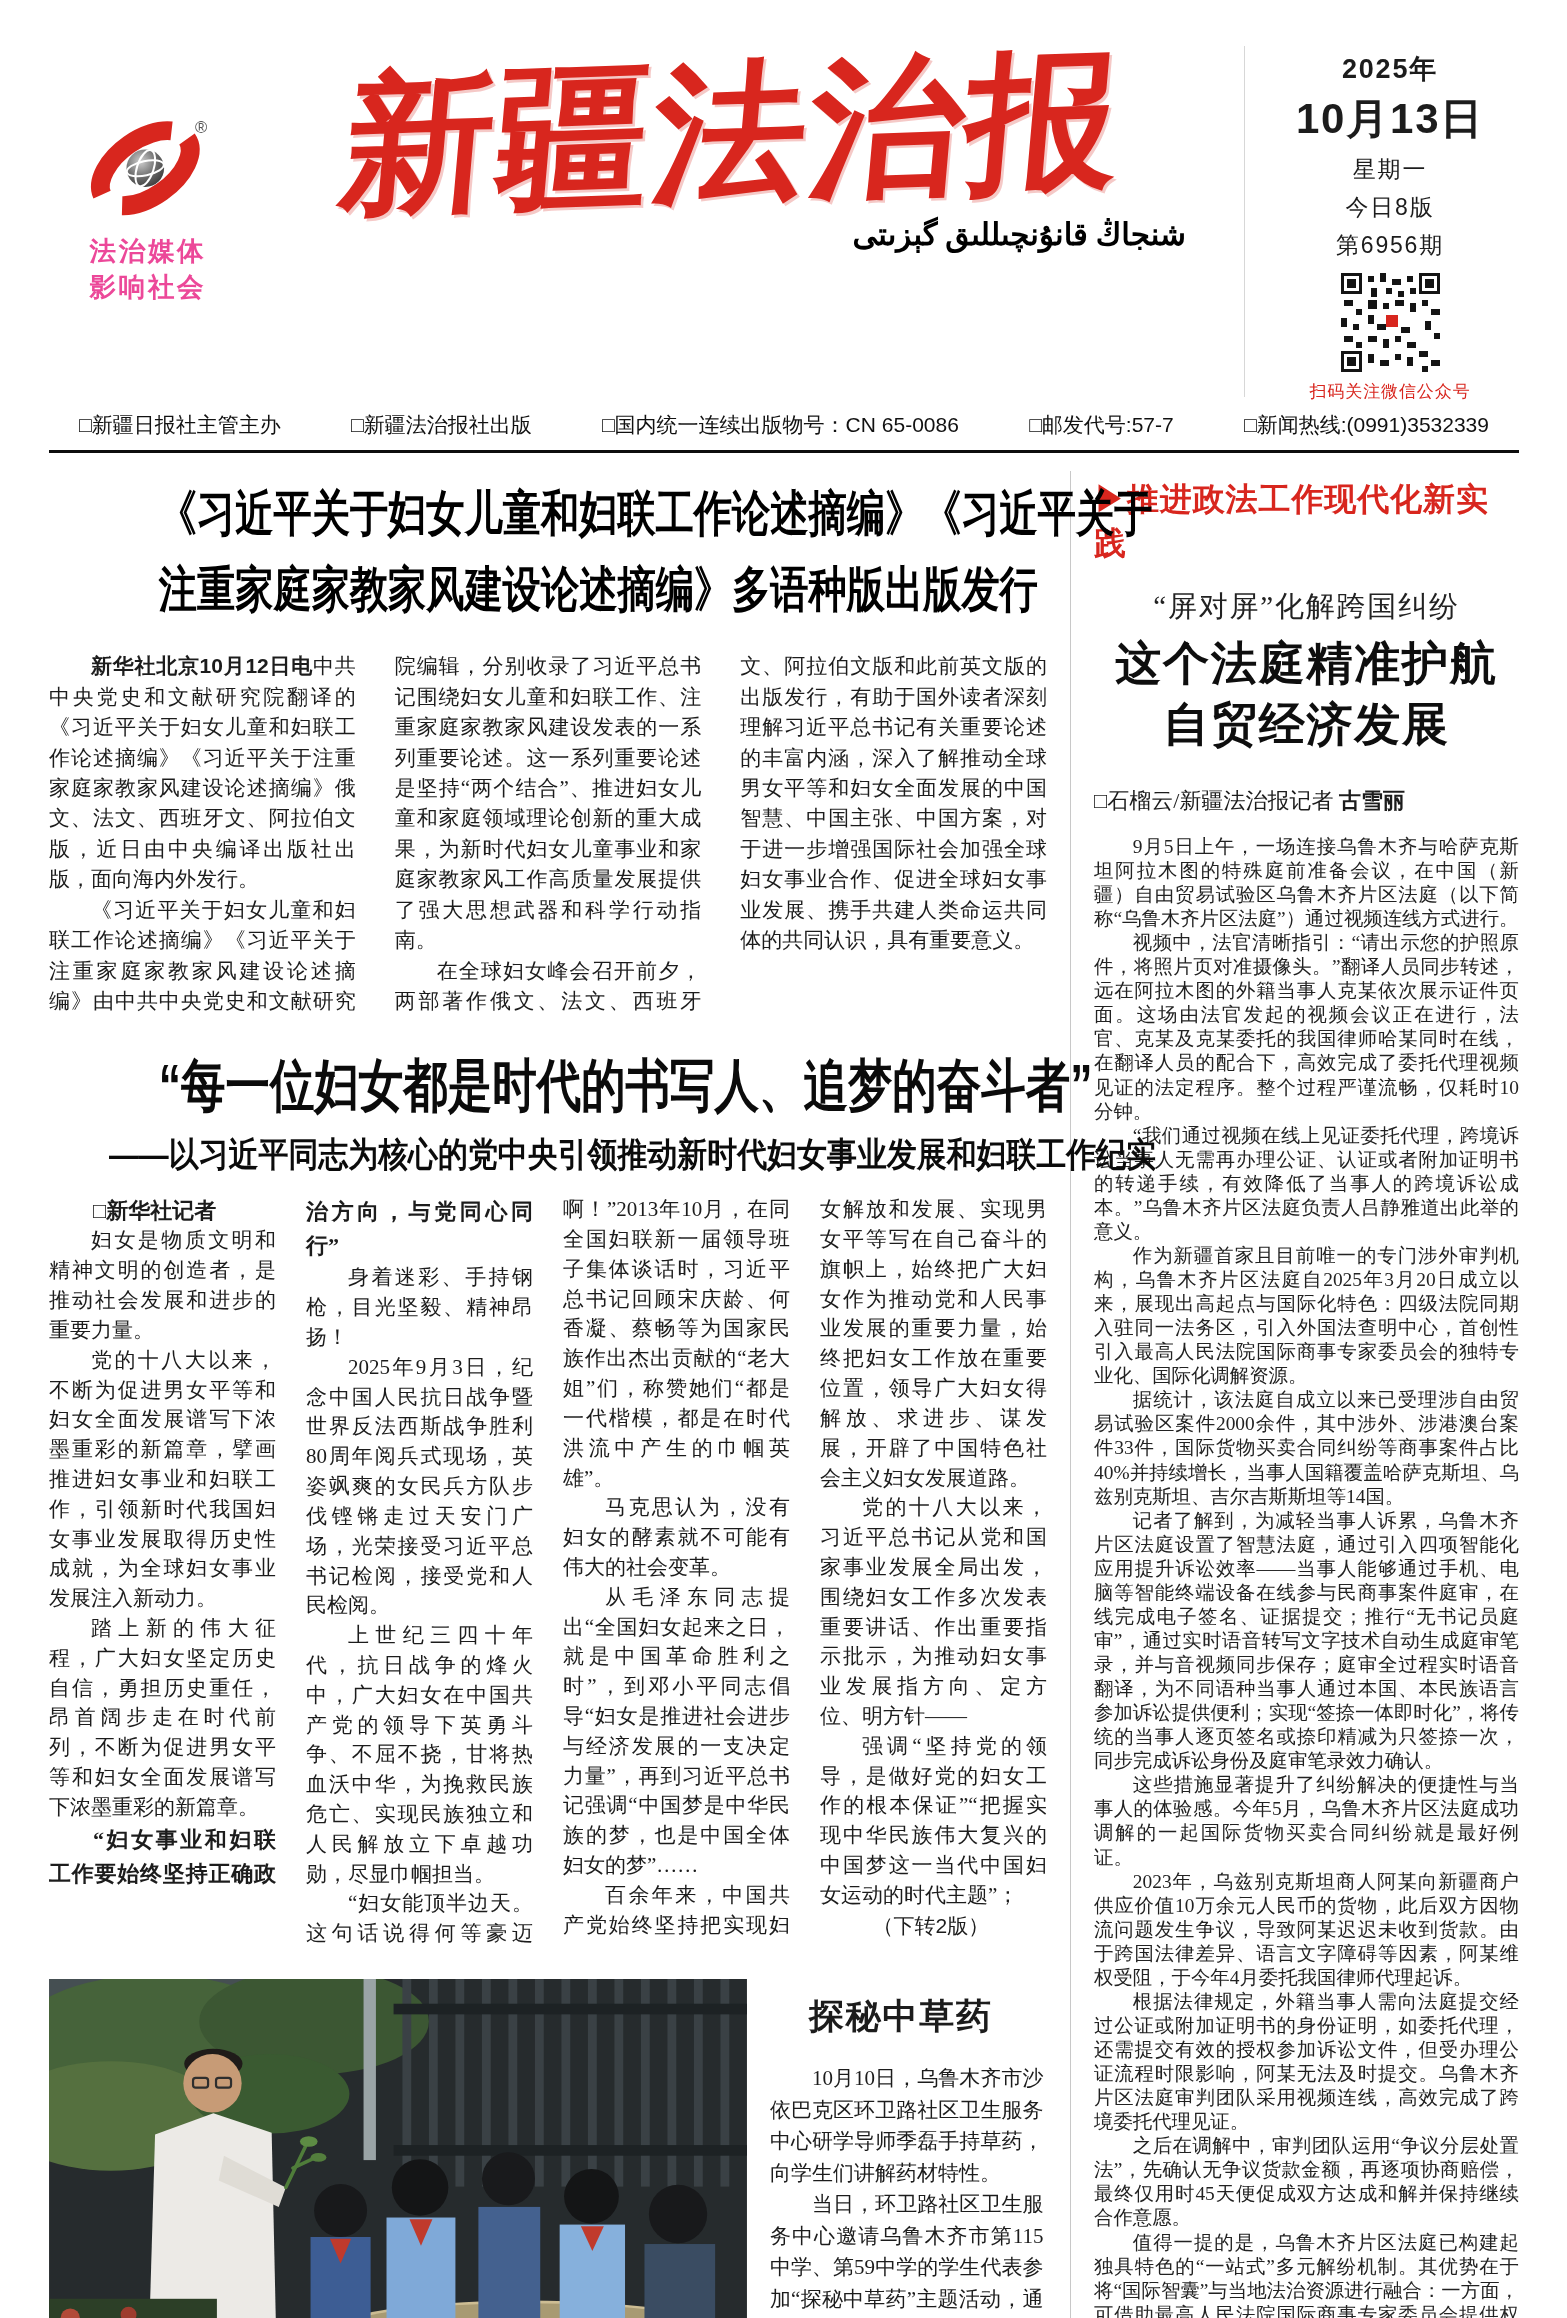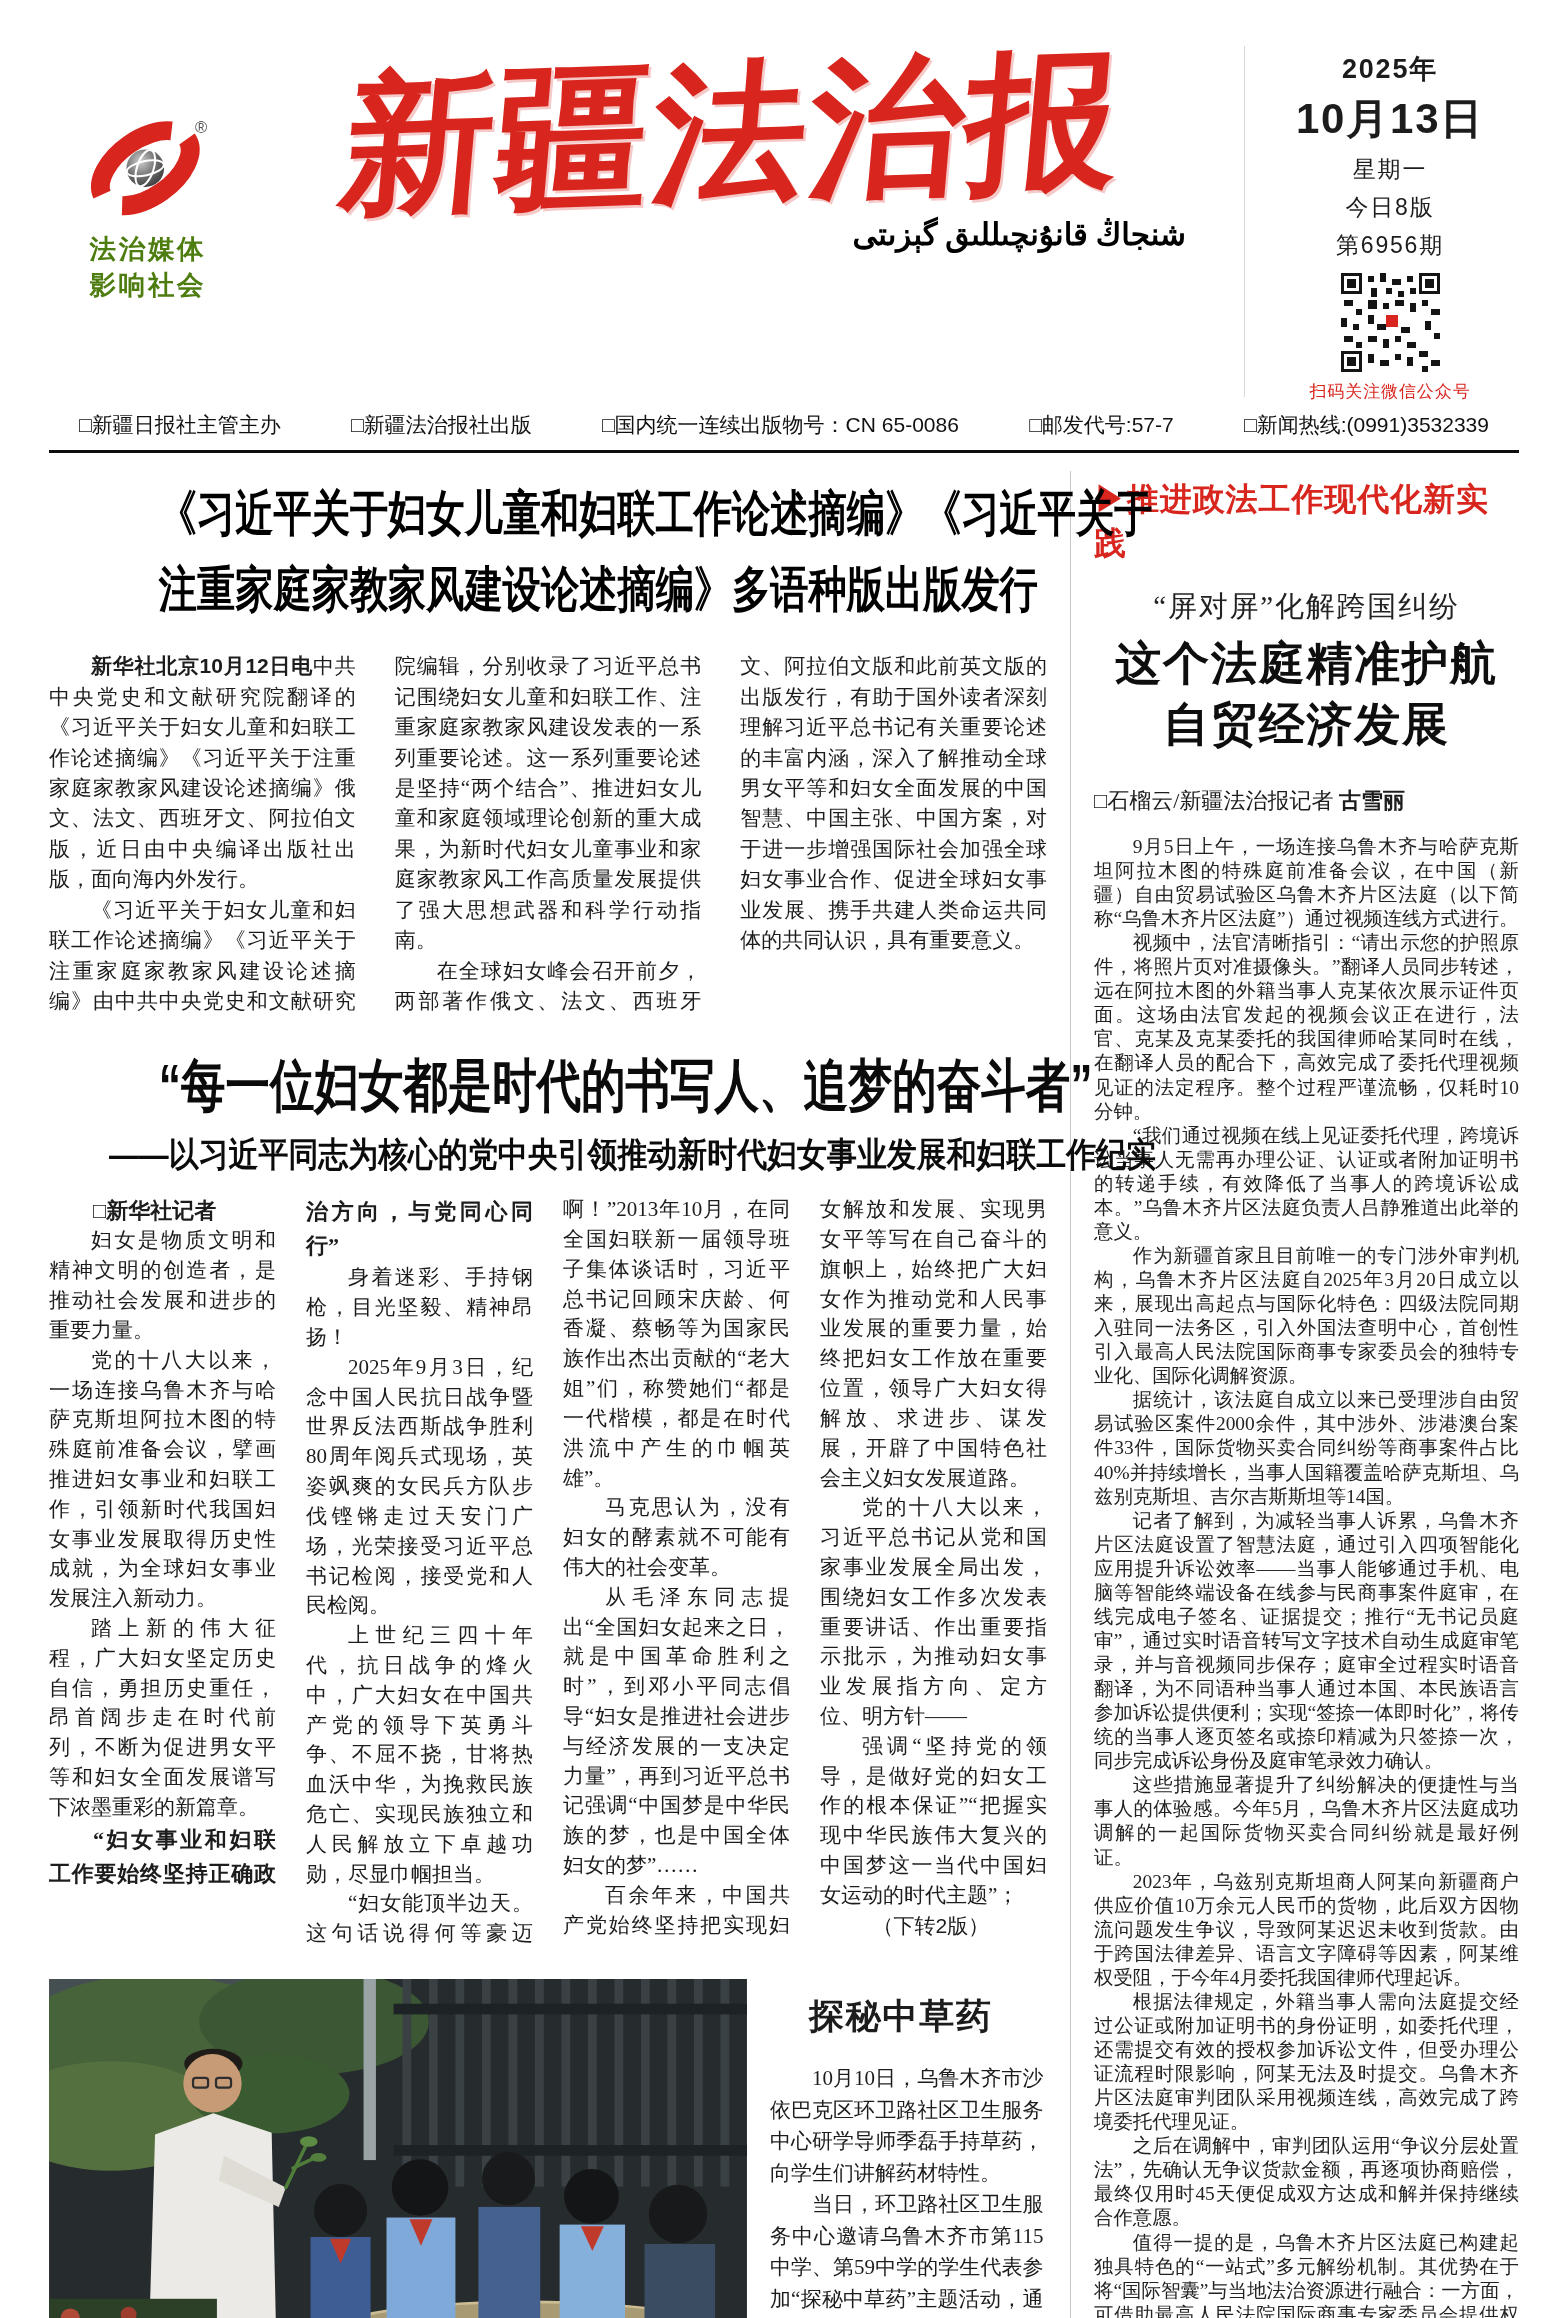--- a/index.html
+++ b/index.html
@@ -1,22 +1,22 @@
 <!DOCTYPE html>
 <html style="font-size:14px"><head>
 <meta charset="utf-8">
 <style>
   html,body{margin:0;padding:0;background:#e9e9e9;}
   .page{width:1568px;height:2319px;background:#fff;position:relative;overflow:hidden;
         font-family:"Liberation Serif",serif;color:#1c1c1c;margin:0 auto;}
   
   .hdr{position:relative;height:376px;margin:30px 49px 0 49px;}
   .logo-block{position:absolute;left:12.4px;top:74px;width:173px;text-align:center;}
-  .slogan{color:#4d7c0f;font-weight:bold;font-size:26.5px;line-height:1.35;margin-top:1.8px;
-          font-family:Liberation Mono, monospace;letter-spacing:2.7px;}
+  .slogan{color:#ec4899;font-weight:bold;font-size:26.5px;line-height:1.35;margin-top:1.8px;
+          font-family:Liberation Sans, sans-serif;letter-spacing:2.7px;}
   .title-block{position:absolute;left:199px;top:0;width:968px;text-align:center;}
   .paper-title{font-size:152px;font-weight:bold;color:#d8261e;line-height:1.05;
                transform:skewX(-7deg) rotate(-2deg);letter-spacing:3.5px;margin-top:25px;
                text-shadow:2.7px 2.7px 0 rgba(216,38,30,.25);}
   .paper-title-ug{direction:rtl;font-size:31px;font-weight:bold;color:#000000;
                   text-align:right;padding-right:30px;margin-top:1.8px;}
   .date-block{position:absolute;right:0;top:16px;width:258px;text-align:center;
               border-left:0.9px solid #d7d7d7;padding:5.3px 0 0 16px;height:346px;
               font-family:"Liberation Sans",sans-serif;}
   .d-year{font-size:27px;font-weight:bold;letter-spacing:1.8px;}
@@ -199,21 +199,21 @@
       <div class="a2-headline">
         <div class="a2-hline condense">“每一位妇女都是时代的书写人、追梦的奋斗者”</div>
       </div>
       <div class="a2-subtitle">
         <div class="condense2">——以习近平同志为核心的党中央引领推动新时代妇女事业发展和妇联工作纪实</div>
       </div>
 
       <div class="a2-body">
         <p class="a2-byline">□新华社记者</p>
         <p>妇女是物质文明和精神文明的创造者，是推动社会发展和进步的重要力量。</p>
-        <p>党的十八大以来，一场连接乌鲁木齐与哈萨克斯坦阿拉木图的特殊庭前准备会议，擘画推进妇女事业和妇联工作，引领新时代我国妇女事业发展取得历史性成就，为全球妇女事业发展注入新动力。</p>
+        <p>党的十八大以来，不断为促进男女平等和妇女全面发展谱写下浓墨重彩的新篇章，擘画推进妇女事业和妇联工作，引领新时代我国妇女事业发展取得历史性成就，为全球妇女事业发展注入新动力。</p>
         <p>踏上新的伟大征程，广大妇女坚定历史自信，勇担历史重任，昂首阔步走在时代前列，不断为促进男女平等和妇女全面发展谱写下浓墨重彩的新篇章。</p>
         <p class="a2-subhead">“妇女事业和妇联工作要始终坚持正确政治方向，与党同心同行”</p>
         <p>身着迷彩、手持钢枪，目光坚毅、精神昂扬！</p>
         <p>2025年9月3日，纪念中国人民抗日战争暨世界反法西斯战争胜利80周年阅兵式现场，英姿飒爽的女民兵方队步伐铿锵走过天安门广场，光荣接受习近平总书记检阅，接受党和人民检阅。</p>
         <p>上世纪三四十年代，抗日战争的烽火中，广大妇女在中国共产党的领导下英勇斗争、不屈不挠，甘将热血沃中华，为挽救民族危亡、实现民族独立和人民解放立下卓越功勋，尽显巾帼担当。</p>
         <p>“妇女能顶半边天。这句话说得何等豪迈啊！”2013年10月，在同全国妇联新一届领导班子集体谈话时，习近平总书记回顾宋庆龄、何香凝、蔡畅等为国家民族作出杰出贡献的“老大姐”们，称赞她们“都是一代楷模，都是在时代洪流中产生的巾帼英雄”。</p>
         <p>马克思认为，没有妇女的酵素就不可能有伟大的社会变革。</p>
         <p>从毛泽东同志提出“全国妇女起来之日，就是中国革命胜利之时”，到邓小平同志倡导“妇女是推进社会进步与经济发展的一支决定力量”，再到习近平总书记强调“中国梦是中华民族的梦，也是中国全体妇女的梦”……</p>
         <p>百余年来，中国共产党始终坚持把实现妇女解放和发展、实现男女平等写在自己奋斗的旗帜上，始终把广大妇女作为推动党和人民事业发展的重要力量，始终把妇女工作放在重要位置，领导广大妇女得解放、求进步、谋发展，开辟了中国特色社会主义妇女发展道路。</p>
         <p>党的十八大以来，习近平总书记从党和国家事业发展全局出发，围绕妇女工作多次发表重要讲话、作出重要指示批示，为推动妇女事业发展指方向、定方位、明方针——</p>

